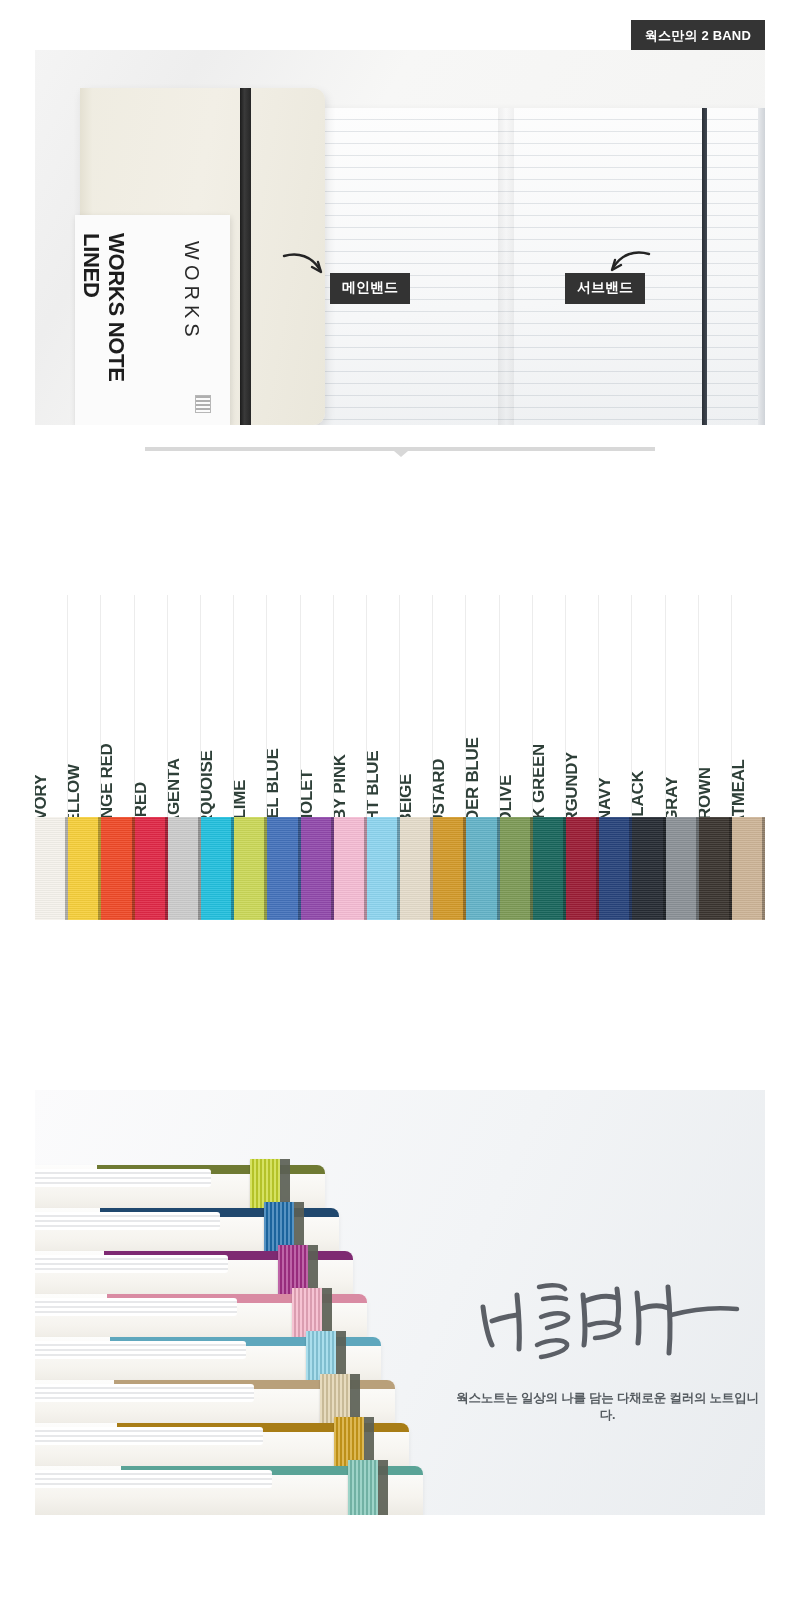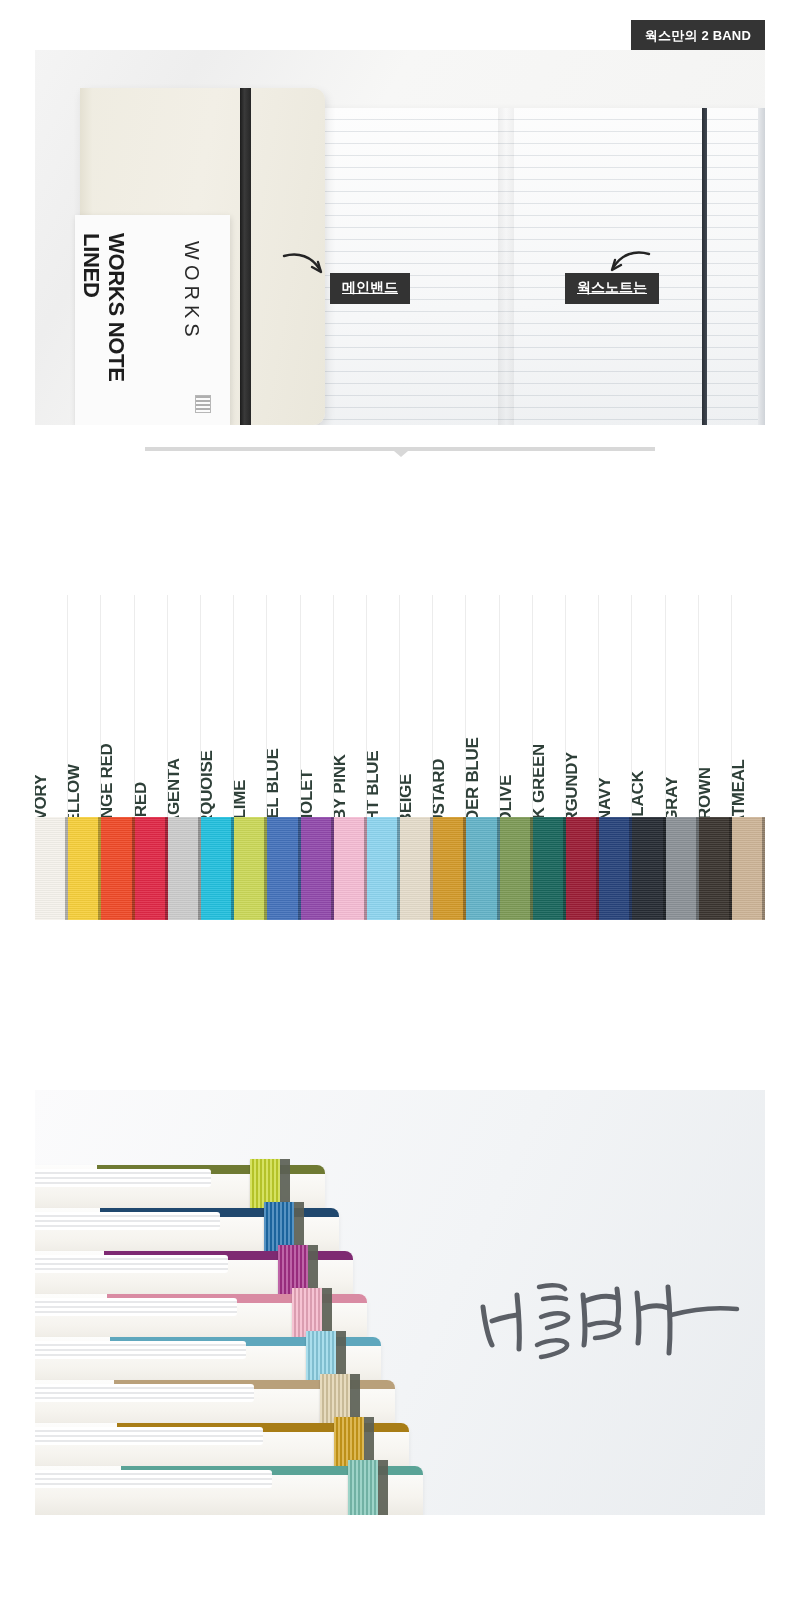--- a/index.html
+++ b/index.html
@@ -96,21 +96,20 @@
     position:absolute; left:120px; bottom:12px;
     width:16px; height:18px; opacity:.45;
     background:repeating-linear-gradient(180deg,#555 0 2px,transparent 2px 4px);
     border:1px solid #666;
   }
   
   .callout {
     position:absolute; background:#333333; color:#fff;
     font-size:14px; font-weight:600; padding:6px 12px 7px 12px;
     white-space:nowrap;
-    text-decoration:underline;
   }
   .callout-main { left:295px; top:223px; }
   .callout-sub  { left:530px; top:223px; }
   .arrow { position:absolute; width:46px; height:32px; }
 
   .divider-wrap { position:absolute; left:0; top:447px; width:800px; height:14px; }
   .divider-line {
     position:absolute; left:145px; top:0; width:510px; height:4px;
     background:#d8d8d8;
   }
@@ -229,21 +228,21 @@
     <svg class="arrow" style="left:247px; top:200px;" viewBox="0 0 46 32">
       <path d="M2 6 C16 2, 30 6, 38 20" stroke="#242424" stroke-width="2.4" fill="none" stroke-linecap="round"></path>
       <path d="M30 17 L39 22 L36 12" stroke="#242424" stroke-width="2.4" fill="none" stroke-linecap="round" stroke-linejoin="round"></path>
     </svg>
     <svg class="arrow" style="left:570px; top:198px;" viewBox="0 0 46 32">
       <path d="M44 6 C30 2, 16 6, 8 20" stroke="#242424" stroke-width="2.4" fill="none" stroke-linecap="round"></path>
       <path d="M16 17 L7 22 L10 12" stroke="#242424" stroke-width="2.4" fill="none" stroke-linecap="round" stroke-linejoin="round"></path>
     </svg>
 
     <div class="callout callout-main">메인밴드</div>
-    <div class="callout callout-sub">웍스노트는</div>
+    <div class="callout callout-sub">서브밴드</div>
   </div>
 
   <div class="divider-wrap">
     <div class="divider-line"></div>
     <div class="divider-notch"></div>
   </div>
 
 </div>
 
 <div class="sec-colors">
@@ -464,13 +463,14 @@
       <path d="M120 36 C132 31, 144 30, 152 33" stroke-width="5"></path>
       <path d="M152 24 C154 38, 154 50, 152 58" stroke-width="5"></path>
       <path d="M124 60 C136 56, 150 57, 154 62 C156 68, 142 72, 130 73" stroke-width="4.5"></path>
       <path d="M172 28 C174 46, 175 62, 173 78" stroke-width="5"></path>
       <path d="M175 44 C186 40, 196 40, 203 43" stroke-width="5"></path>
       <path d="M203 22 C205 44, 206 66, 204 88" stroke-width="5"></path>
       <path d="M206 50 C228 44, 252 42, 272 44" stroke-width="4.5"></path>
     </g>
   </svg>
 
+  <div class="stack-caption">웍스노트는  일상의 나를 담는 다채로운 컬러의 노트입니다.</div>
 </div>
 
 </body></html>

